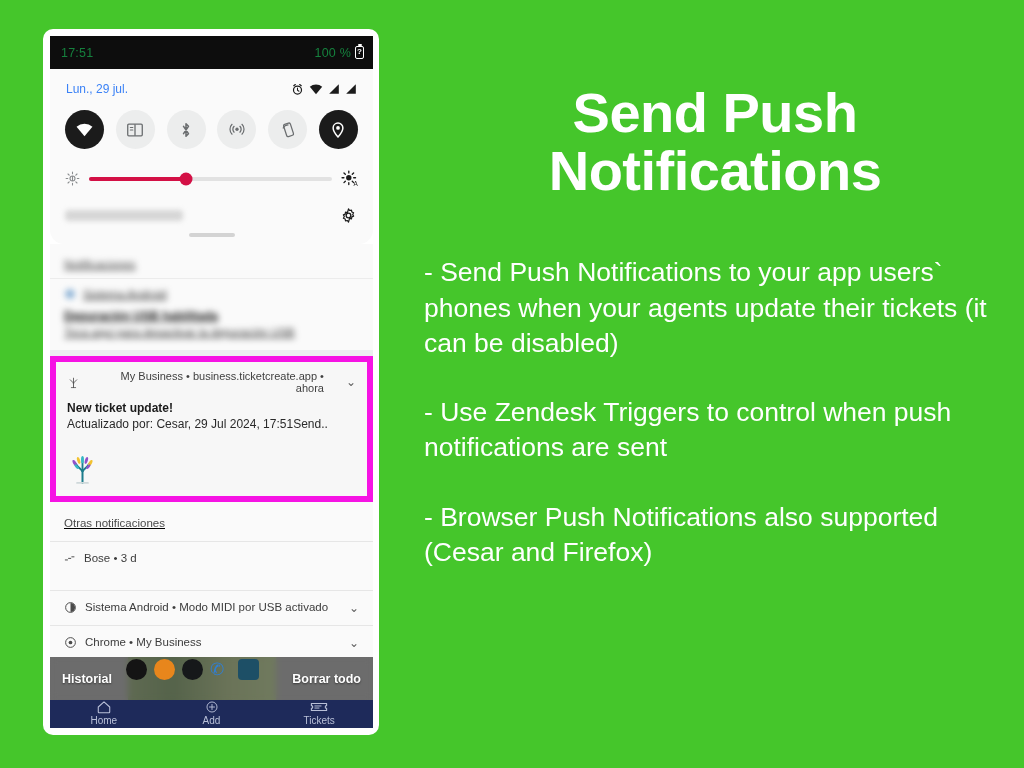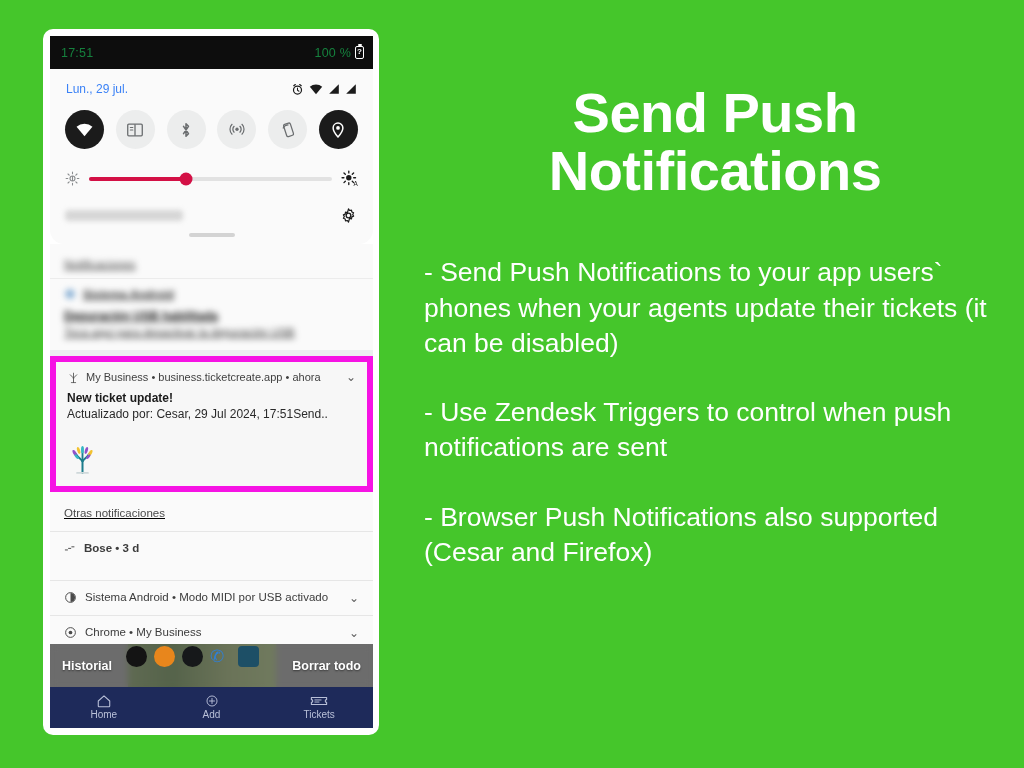--- a/index.html
+++ b/index.html
@@ -138,33 +138,33 @@
     margin: 0;
     padding: 8px 14px;
     text-decoration: underline;
   }
   .blurred { filter: blur(3.1px); user-select: none; }
 
   .sec-label { font-size: 11.5px; color: #4b4b4b; }
 
   .notif-group-head {
     display: flex; align-items: center; gap: 7px;
-    font-size: 11.5px; color: #3c3c3c; font-weight: bold;
+    font-size: 11.5px; color: #3c3c3c;
   }
 
   
   .highlight-wrap {
     border: 6px solid #F613E4;
     background: #fafafa;
     margin: 6px 0 0 0;
   }
   .push-notif { padding: 8px 11px 10px 11px; background: #f7f7f7; }
   .push-head {
-    display: flex; align-items: center; gap: 6px;
-    font-size: 11px; color: #3f3f3f;
+    display: flex; align-items: center; gap: 22px;
+    font-size: 11px; color: #3f3f3f; text-align: right;
   }
   .push-head .meta { flex: 1; }
   .push-body {
     display: flex; align-items: flex-start; gap: 24px;
     margin-top: 7px;
     flex-direction: column;
   }
   .push-text { flex: 1; min-width: 0; }
   .push-title { font-size: 12px; font-weight: bold; color: #1b1b1b; }
   .push-sub {
@@ -204,21 +204,21 @@
   }
   .app-row {
     position: absolute; left: 76px; top: 2px;
     display: flex; gap: 7px; align-items: center; z-index: 2;
     filter: blur(.5px);
   }
   .app-ic { width: 21px; height: 21px; border-radius: 50%; }
 
   
   .appnav {
-    flex: none; height: 41px;
+    flex: none; height: 28px;
     background: #1e2a5a;
     display: flex; align-items: center;
   }
   .nav-item {
     flex: 1; text-align: center; color: #b9c0d8;
     font-size: 10px; line-height: 1.25;
   }
   .nav-item svg { display: block; margin: 0 auto 1px auto; }
 
   

